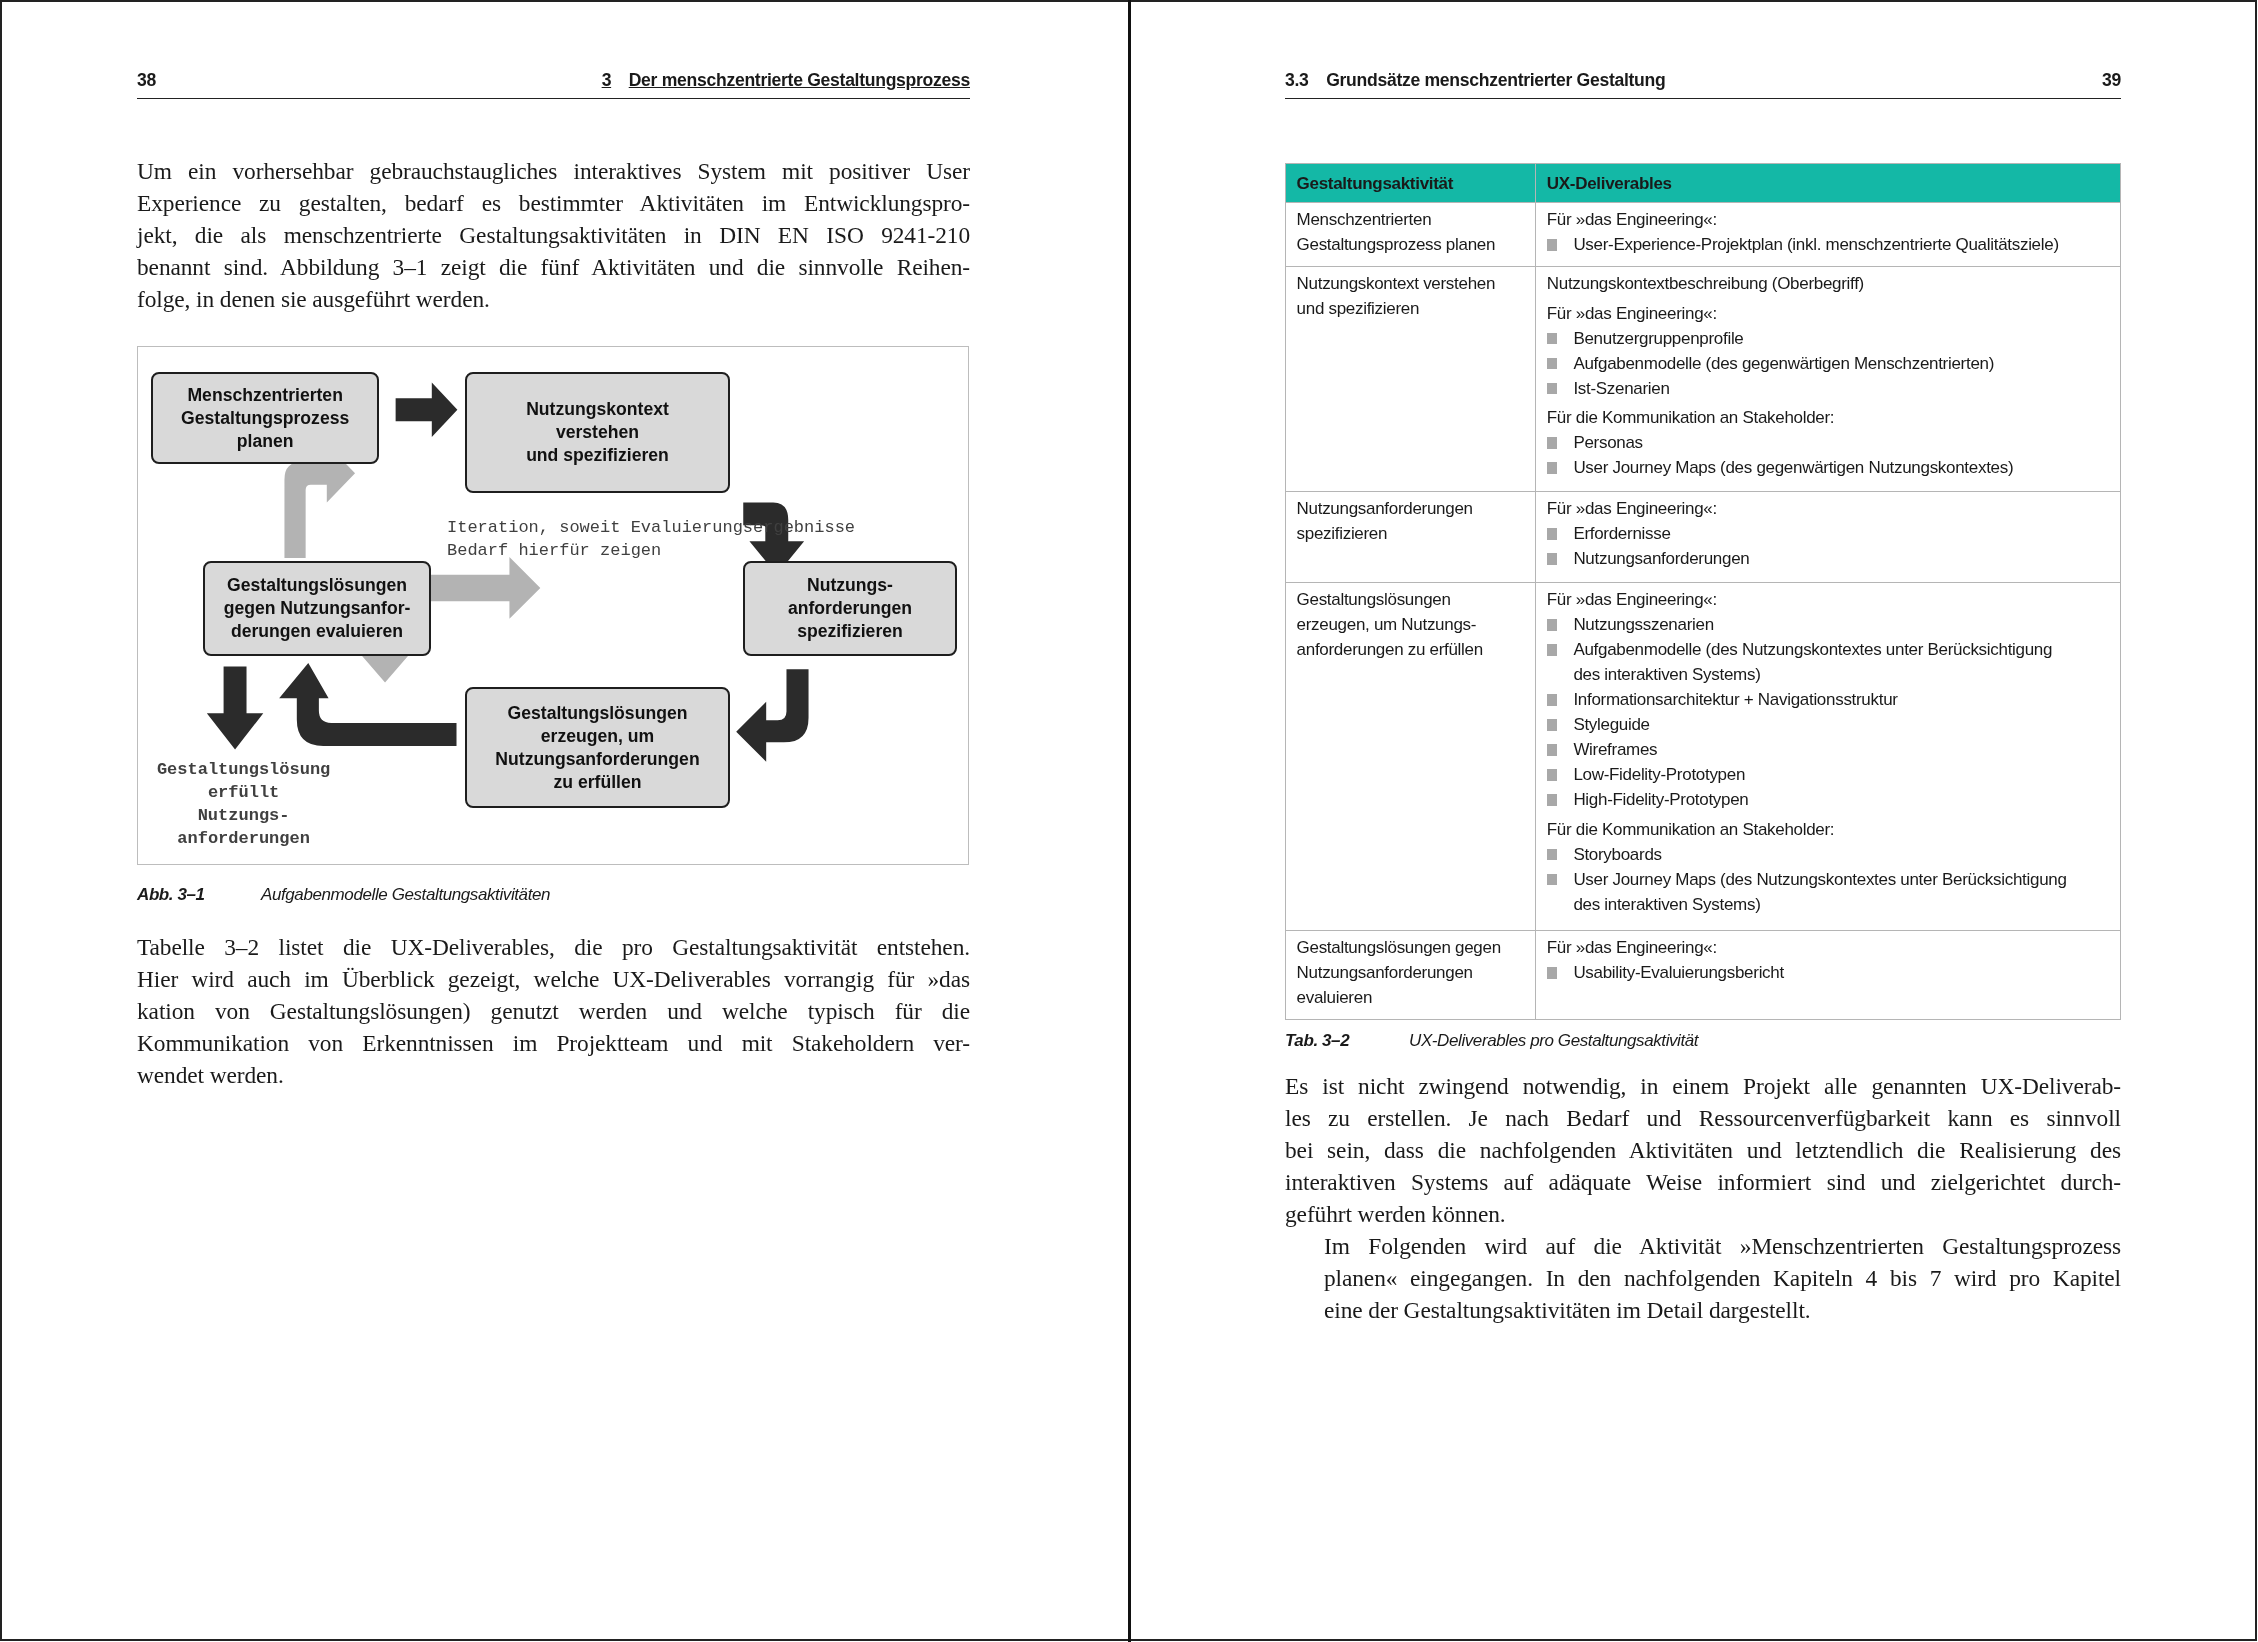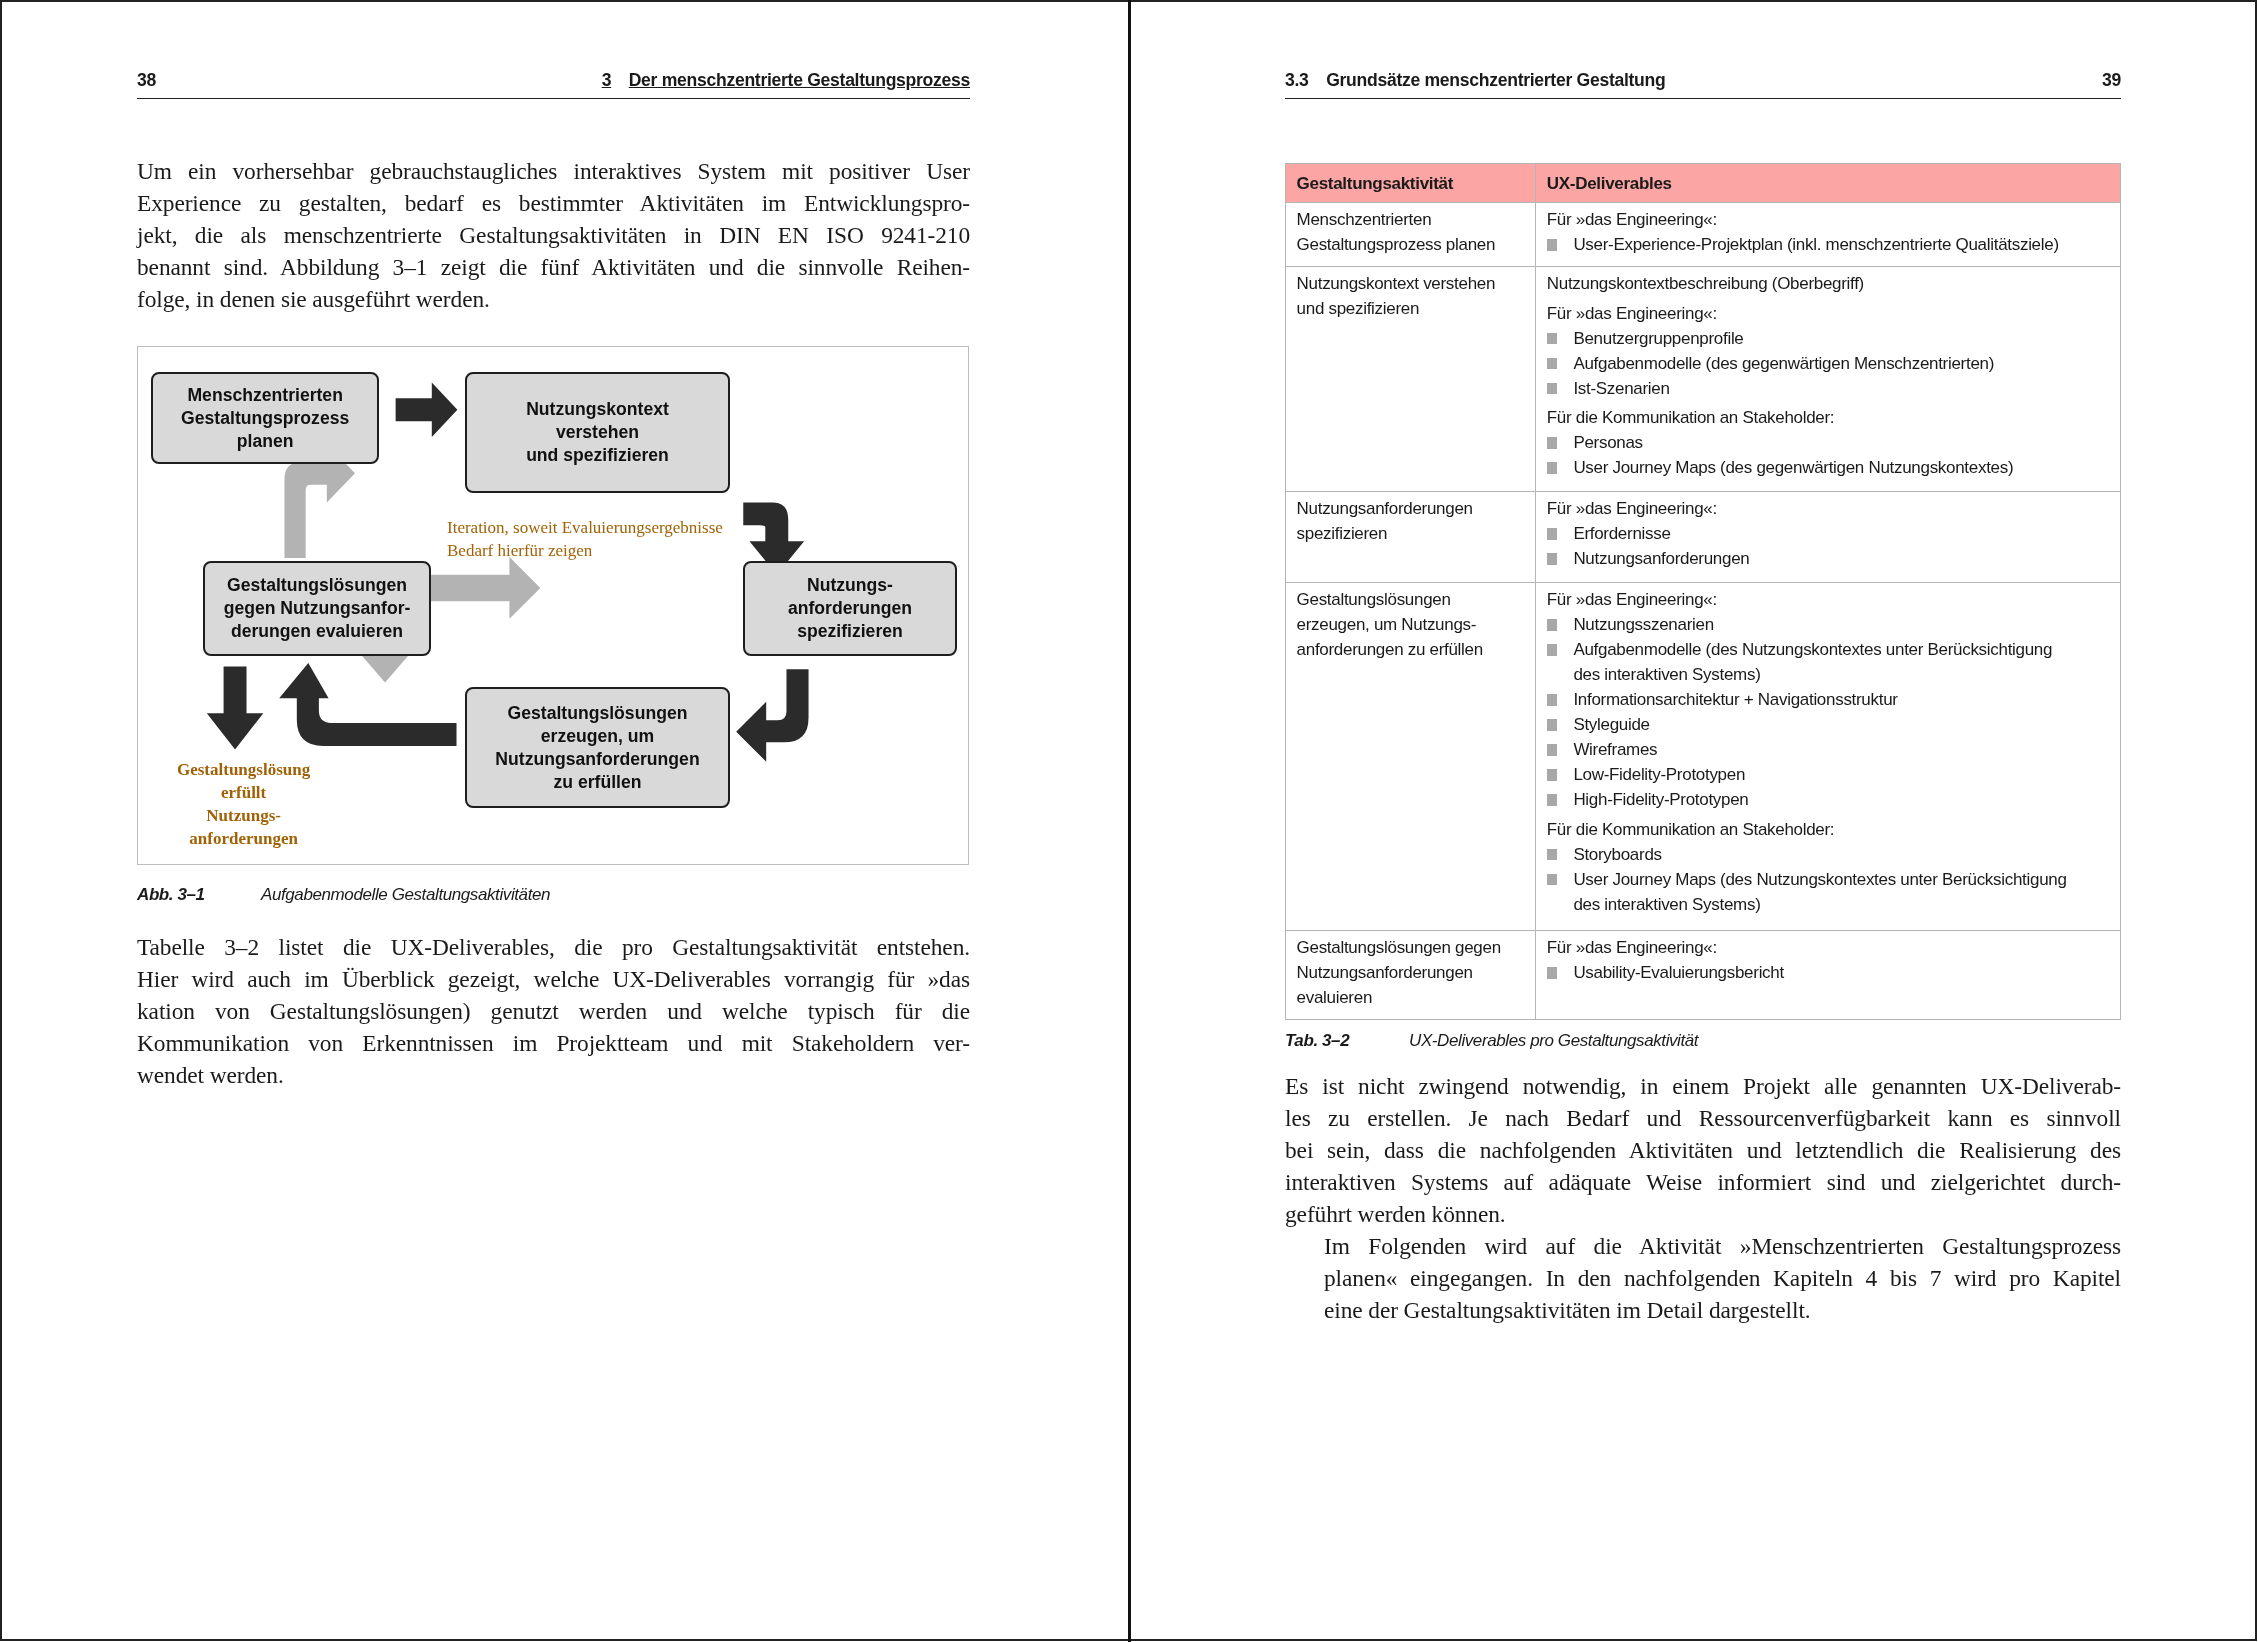--- a/index.html
+++ b/index.html
@@ -13,27 +13,27 @@
   .body-text { position:absolute; font-size:23.4px; line-height:32px; text-align:justify; letter-spacing:-0.1px; }
   .body-text p { margin:0; }
   .body-text p.indent { text-indent:39px; }
   .body-text .line { display:block; text-align:justify; text-align-last:justify; white-space:nowrap; }
   .body-text .line.last { text-align-last:left; }
   .caption { position:absolute; font-family:"Liberation Sans", sans-serif; font-style:italic; font-size:17px; letter-spacing:-0.4px; }
   .caption .lbl { font-weight:bold; display:inline-block; width:124px; }
   
   .diagram { position:absolute; left:137px; top:346px; width:832px; height:519px; border:1.8px solid #bdbdbd; box-sizing:border-box; }
   .dbox { position:absolute; background:#d9d9d9; border:2.6px solid #1e1e1e; border-radius:8px; box-sizing:border-box; display:flex; align-items:center; justify-content:center; text-align:center; font-family:"Liberation Sans", sans-serif; font-weight:bold; font-size:17.6px; line-height:23px; color:#111; }
-  .dtext { position:absolute; font-family:Liberation Serif, serif; font-size:17px; line-height:23px; color:#a16207; }
+  .dtext { position:absolute; font-family:Liberation Mono, monospace; font-size:17px; line-height:23px; color:#404040; }
   .dtext.bold { font-weight:bold; text-align:center; }
   .dsvg { position:absolute; left:0; top:0; }
   
   .tbl { position:absolute; left:1285px; top:163px; width:836px; border-collapse:collapse; font-family:"Liberation Sans", sans-serif; font-size:17px; line-height:25px; color:#1a1a1a; letter-spacing:-0.3px; }
   .tbl th, .tbl td { border:1.8px solid #b5b5b5; vertical-align:top; text-align:left; padding:0 10.6px; }
-  .tbl th { background:#fca5a5; font-weight:bold; height:38px; vertical-align:middle; }
+  .tbl th { background:#14b8a6; font-weight:bold; height:38px; vertical-align:middle; }
   .tbl td.c1 { width:228px; padding-top:4.4px; }
   .tbl td.c2 { padding-top:4.4px; padding-bottom:3.5px; }
   .grp-head { display:block; }
   .grp + .grp { margin-top:4.4px; }
   .bl { display:flex; align-items:flex-start; }
   .sq { flex:0 0 auto; width:10.6px; height:11.5px; background:#a8a8a8; margin-top:7px; margin-right:16px; }
 </style>
 </head>
 <body>
 

